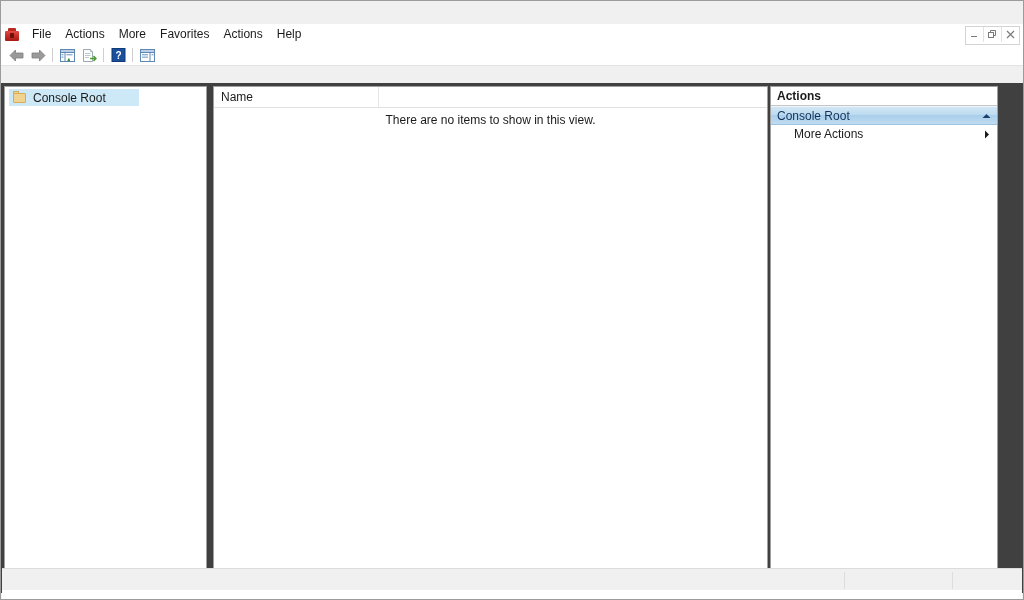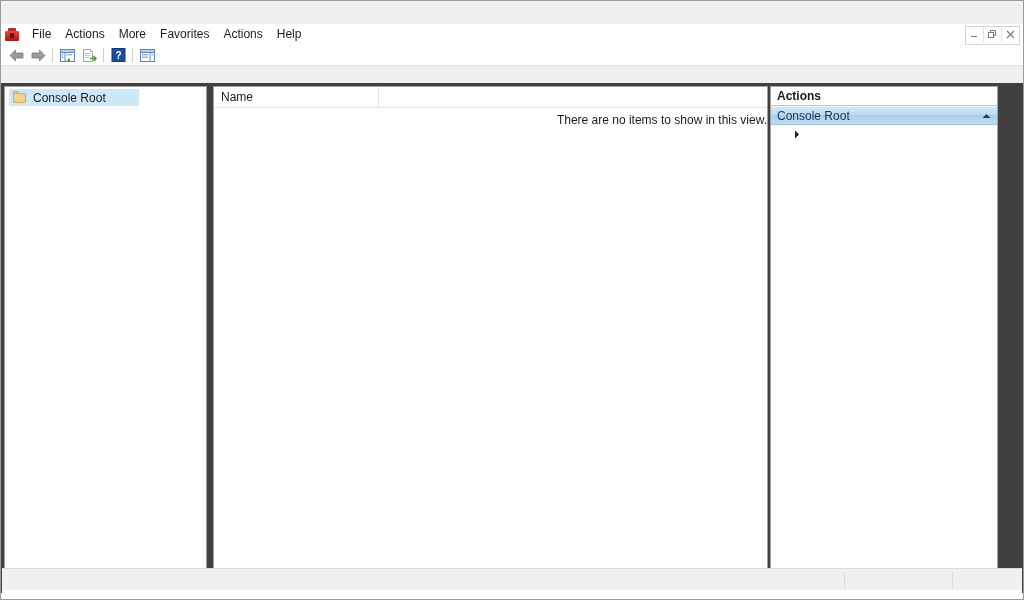--- a/index.html
+++ b/index.html
@@ -252,21 +252,21 @@
     height: 20px;
     line-height: 20px;
     border-right: 1px solid #e6e6e6;
   }
   .col-rest {
     flex: 1;
     height: 20px;
   }
   .list-empty {
     margin-top: 5px;
-    text-align: right;
+    text-align: center;
     font-size: 12px;
     color: #1b1b1b;
   }
 
   
   .actions-pane {
     left: 769px; top: 3px;
     width: 228px;
     height: 505px;
     border: 1px solid #a0a0a0;
@@ -496,20 +496,21 @@
       <div class="action-group-header">
         <span class="action-group-label">Console Root</span>
         <span>
           <svg class="chev-up" width="9" height="6" viewBox="0 0 9 6" aria-hidden="true">
             <path d="M0.5 5 L4.5 1 L8.5 5 Z" fill="#1a3f6b"></path>
           </svg>
         </span>
       </div>
 
       <div class="action-row">
+        <span class="action-label">More Actions</span>
         <span>
           <svg class="chev-right" width="6" height="9" viewBox="0 0 6 9" aria-hidden="true">
             <path d="M1 0.5 L5 4.5 L1 8.5 Z" fill="#1b1b1b"></path>
           </svg>
         </span>
       </div>
     </div>
   </div>
 
   <div class="statusbar">

